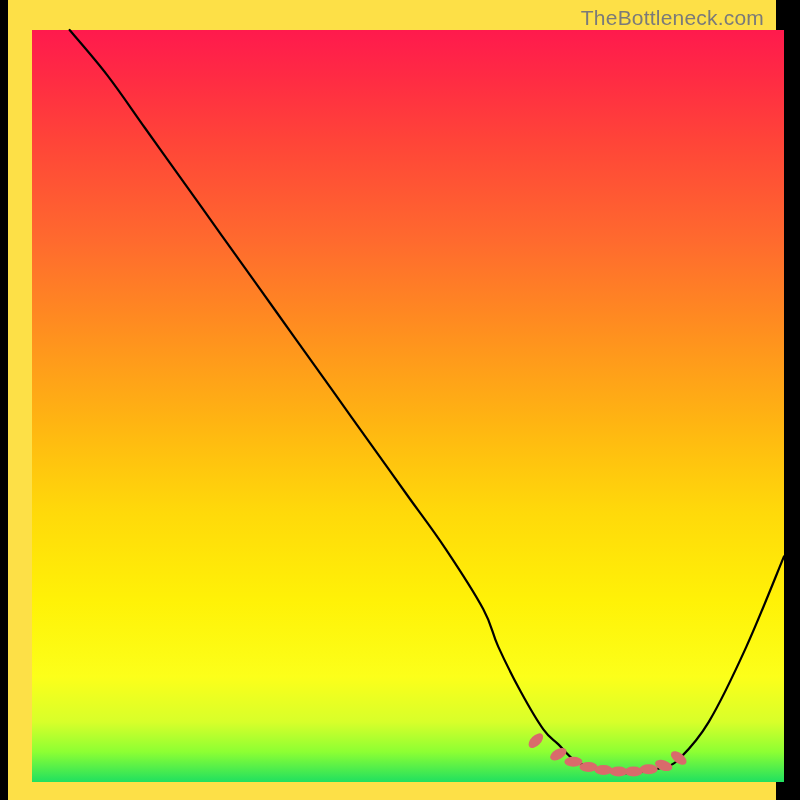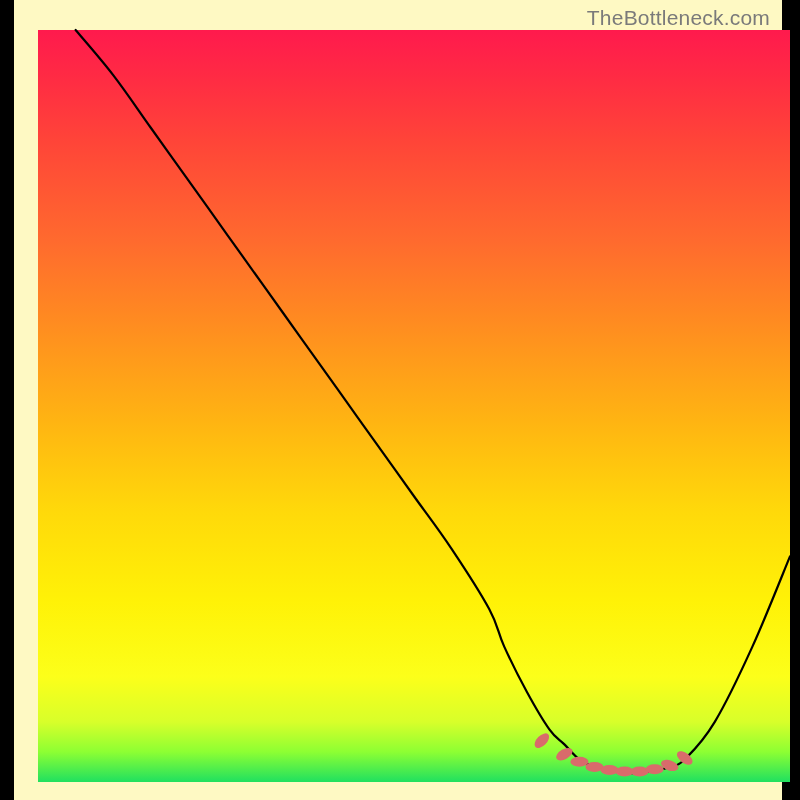--- a/index.html
+++ b/index.html
@@ -6,25 +6,25 @@
     margin: 0;
     padding: 0;
     width: 800px;
     height: 800px;
     background: #000;
     overflow: hidden;
     font-family: Arial, Helvetica, sans-serif;
   }
   .frame {
     position: absolute;
-    left: 14px;
+    left: 8px;
     top: 0;
     width: 768px;
     height: 800px;
-    background: #fef9c3;
+    background: #fde047;
   }
   .plot {
     position: absolute;
     left: 24px;
     top: 30px;
     width: 752px;
     height: 752px;
     
     background: linear-gradient(
       to bottom,

